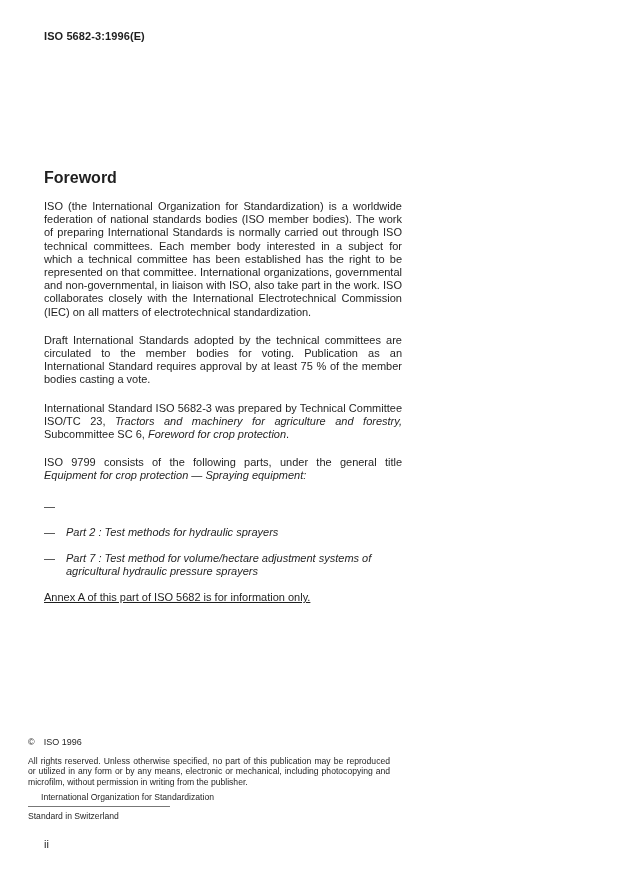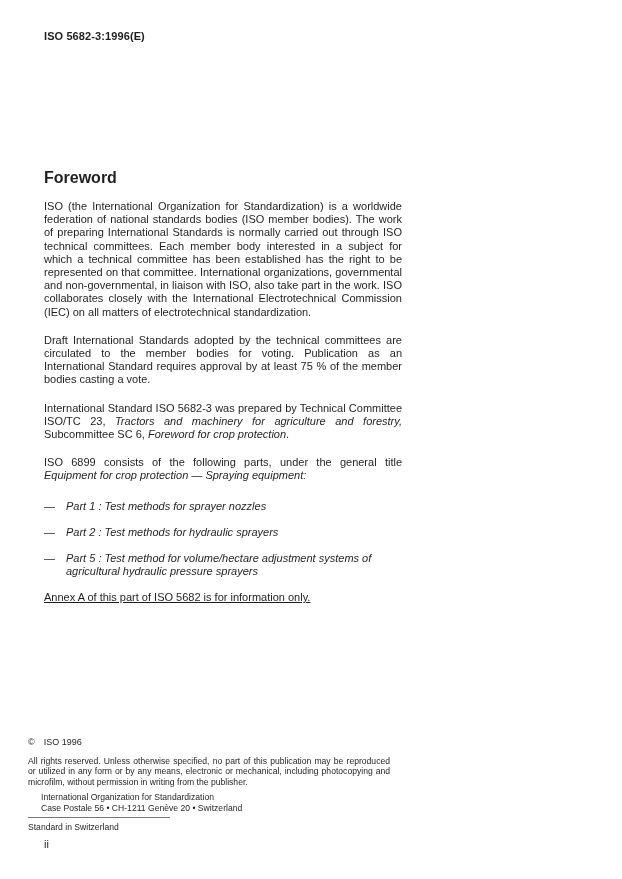--- a/index.html
+++ b/index.html
@@ -95,47 +95,45 @@
     <div class="doc-ref">ISO 5682-3:1996(E)</div>
 
     <h1 class="title">Foreword</h1>
 
     <p class="para">ISO (the International Organization for Standardization) is a worldwide federation of national standards bodies (ISO member bodies). The work of preparing International Standards is normally carried out through ISO technical committees. Each member body interested in a subject for which a technical committee has been established has the right to be represented on that committee. International organizations, governmental and non-governmental, in liaison with ISO, also take part in the work. ISO collaborates closely with the International Electrotechnical Commission (IEC) on all matters of electrotechnical standardization.</p>
 
     <p class="para">Draft International Standards adopted by the technical committees are circulated to the member bodies for voting. Publication as an International Standard requires approval by at least 75 % of the member bodies casting a vote.</p>
 
     <p class="para"><span>International Standard ISO 5682-3 was prepared by Technical Committee ISO/TC 23, </span><em>Tractors and machinery for agriculture and forestry,</em><span> Subcommittee SC 6, </span><em>Foreword for crop protection</em><span>.</span></p>
 
-    <p class="para" style="margin-bottom:0;"><span>ISO 6899 consists of the following parts, under the general title </span><em>Equipment for crop protection — Spraying equipment:</em></p>
+    <p class="para" style="margin-bottom:0;"><span>ISO 9799 consists of the following parts, under the general title </span><em>Equipment for crop protection — Spraying equipment:</em></p>
 
     <div class="parts-list">
       <div class="part-item">
         <span class="part-dash">—</span>
-        <span class="part-text">Part 1 : Test methods for sprayer nozzles</span>
       </div>
       <div class="part-item">
         <span class="part-dash">—</span>
         <span class="part-text">Part 2 : Test methods for hydraulic sprayers</span>
       </div>
       <div class="part-item">
         <span class="part-dash">—</span>
-        <span class="part-text">Part 5 : Test method for volume/hectare adjustment systems of agricultural hydraulic pressure sprayers</span>
+        <span class="part-text">Part 7 : Test method for volume/hectare adjustment systems of agricultural hydraulic pressure sprayers</span>
       </div>
     </div>
 
     <p class="annex-note">Annex A of this part of ISO 5682 is for information only.</p>
 
   </div>
 
   <div class="footer">
     <div class="copyright"><span class="c-sym">©</span><span>ISO 1996</span></div>
     <p class="rights">All rights reserved. Unless otherwise specified, no part of this publication may be reproduced or utilized in any form or by any means, electronic or mechanical, including photocopying and microfilm, without permission in writing from the publisher.</p>
     <div class="org-block">
       <div>International Organization for Standardization</div>
-      <div>Case Postale 56 • CH-1211 Genève 20 • Switzerland</div>
     </div>
     <div class="divider"></div>
     <div class="printed">Standard in Switzerland</div>
   </div>
 
   <div class="page-num">ii</div>
 
 </div>
 
 </body></html>

